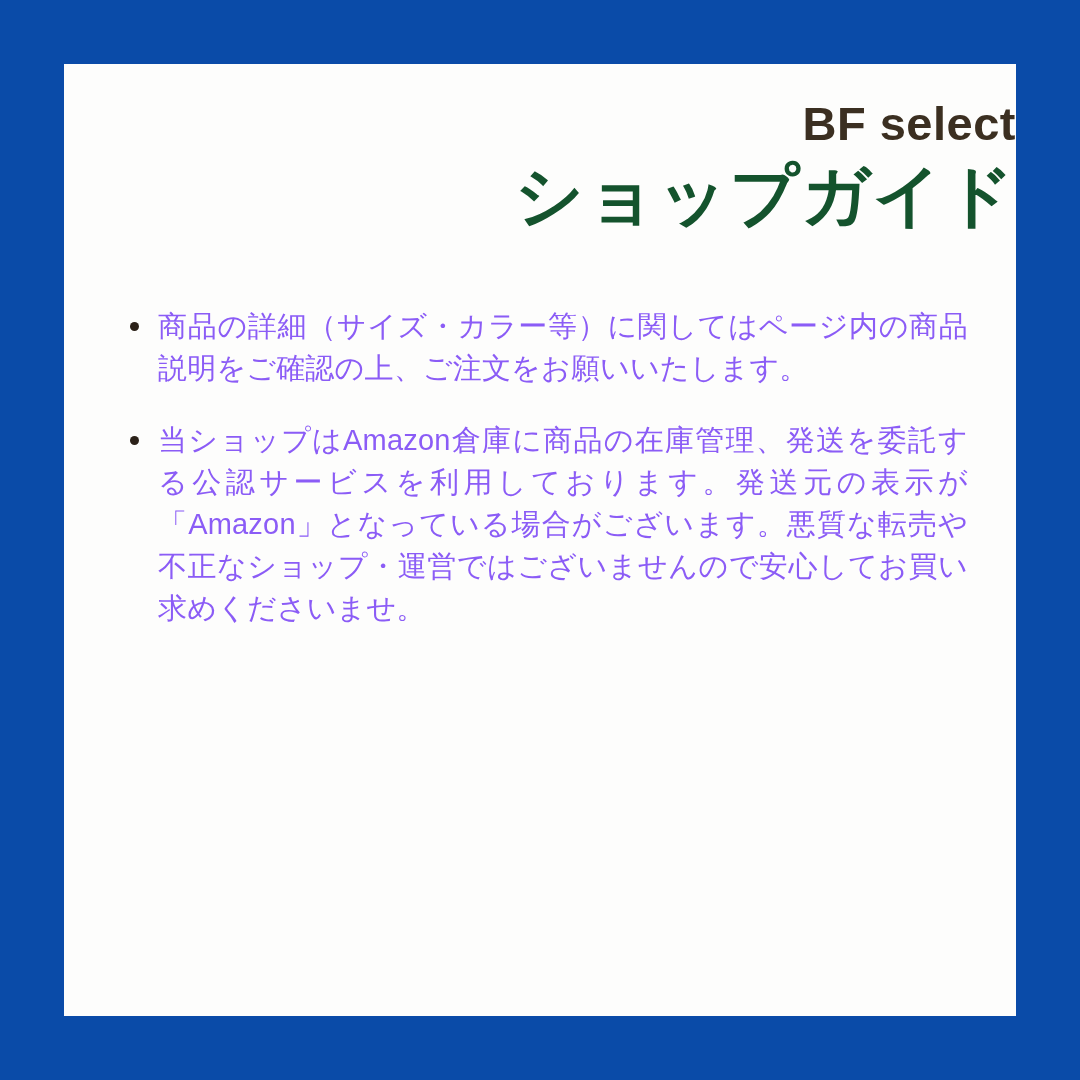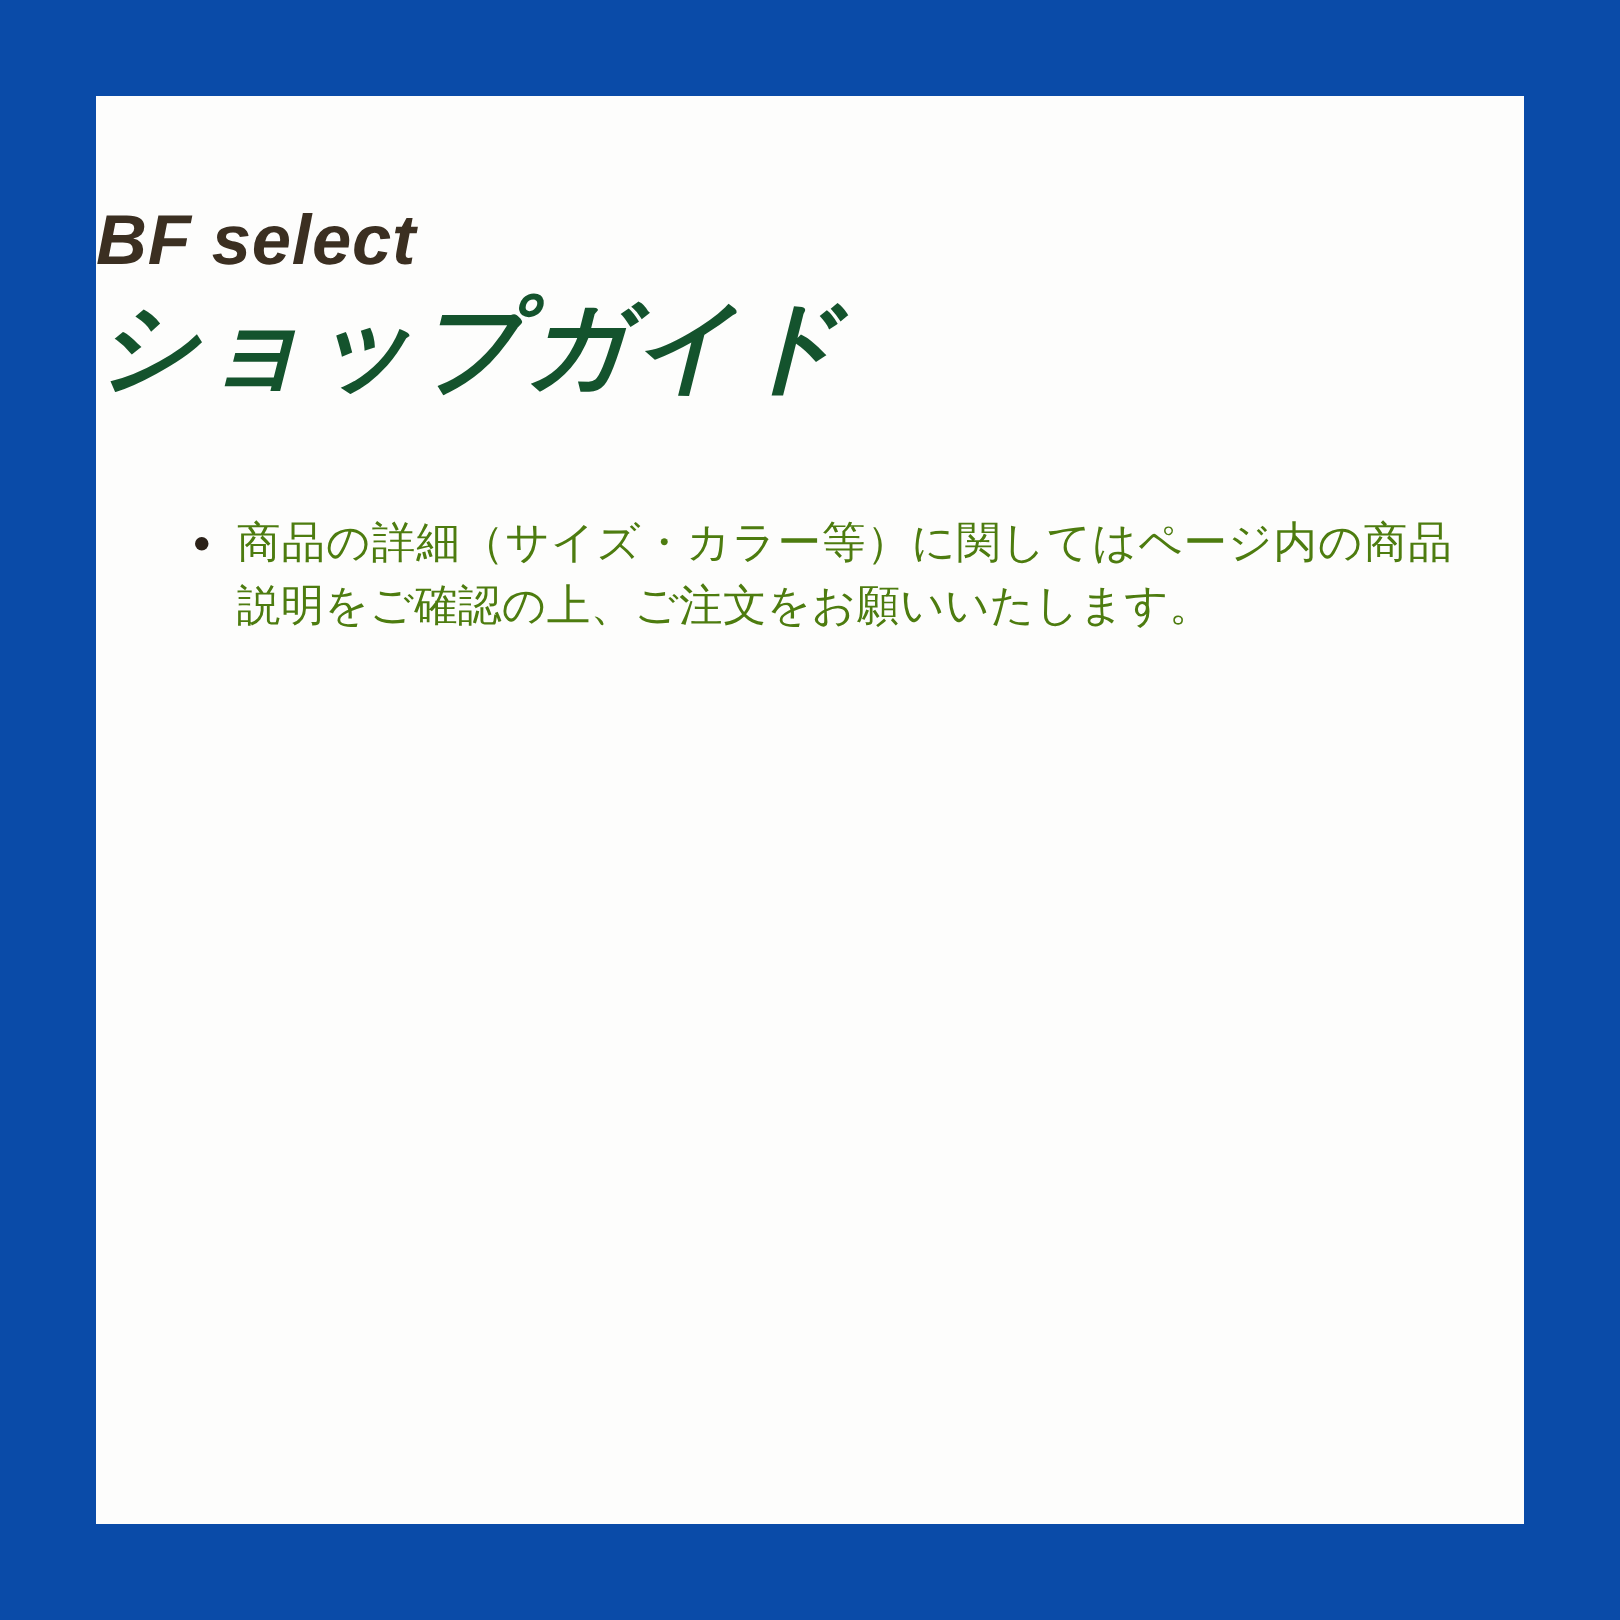--- a/index.html
+++ b/index.html
@@ -28,23 +28,22 @@
     box-sizing: border-box;
     width: 952px;
     height: 952px;
     background: #fdfdfc;
     padding: 0;
     overflow: hidden;
   }
 
   
   .title-block {
-    text-align: left;
-    padding-top: 68px;
-    font-style: italic;
+    text-align: right;
+    padding-top: 32px;
   }
 
   .title-line-1 {
     display: block;
     font-size: 47px;
     font-weight: 700;
     line-height: 1.18;
     letter-spacing: 0.5px;
     color: #3b2f21;
   }
@@ -66,21 +65,21 @@
     padding: 0;
     margin-top: 68px;
     padding-left: 66px;
     padding-right: 48px;
   }
 
   .note-item {
     position: relative;
     padding-left: 28px;
     margin-bottom: 30px;
-    color: #4d7c0f;
+    color: #8b5cf6;
     font-size: 29px;
     line-height: 42px;
     letter-spacing: 0.2px;
     text-align: justify;
     text-justify: inter-character;
   }
 
   .note-item:last-child {
     margin-bottom: 0;
   }
@@ -108,16 +107,20 @@
     <div class="title-block">
       <span class="title-line-1">BF select</span>
       <span class="title-line-2">ショップガイド</span>
     </div>
 
     <ul class="notes">
       <li class="note-item">
         <span class="note-marker"></span>
         <span class="note-text">商品の詳細（サイズ・カラー等）に関してはページ内の商品説明をご確認の上、ご注文をお願いいたします。</span>
       </li>
+      <li class="note-item">
+        <span class="note-marker"></span>
+        <span class="note-text">当ショップはAmazon倉庫に商品の在庫管理、発送を委託する公認サービスを利用しております。発送元の表示が「Amazon」となっている場合がございます。悪質な転売や不正なショップ・運営ではございませんので安心してお買い求めくださいませ。</span>
+      </li>
     </ul>
 
   </div>
 </div>
 
 </body></html>

